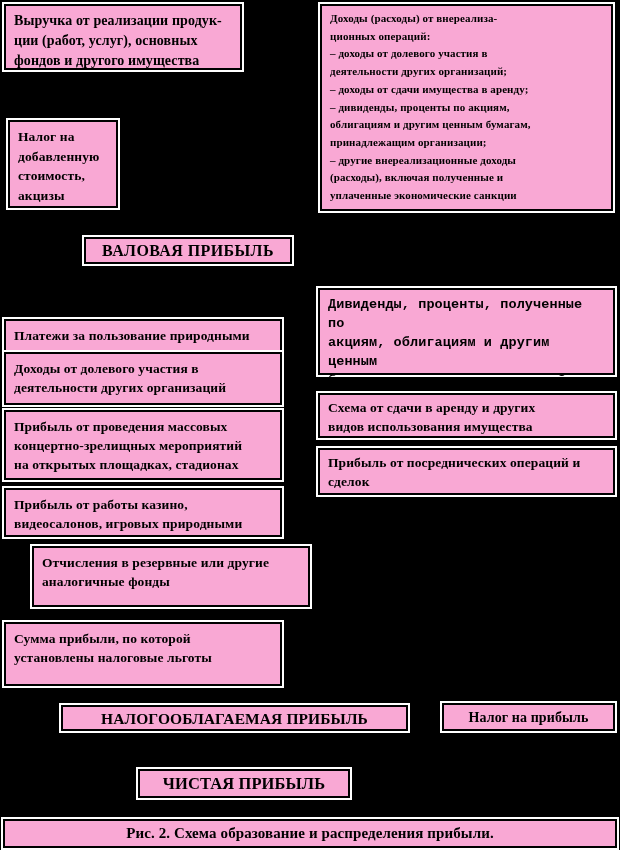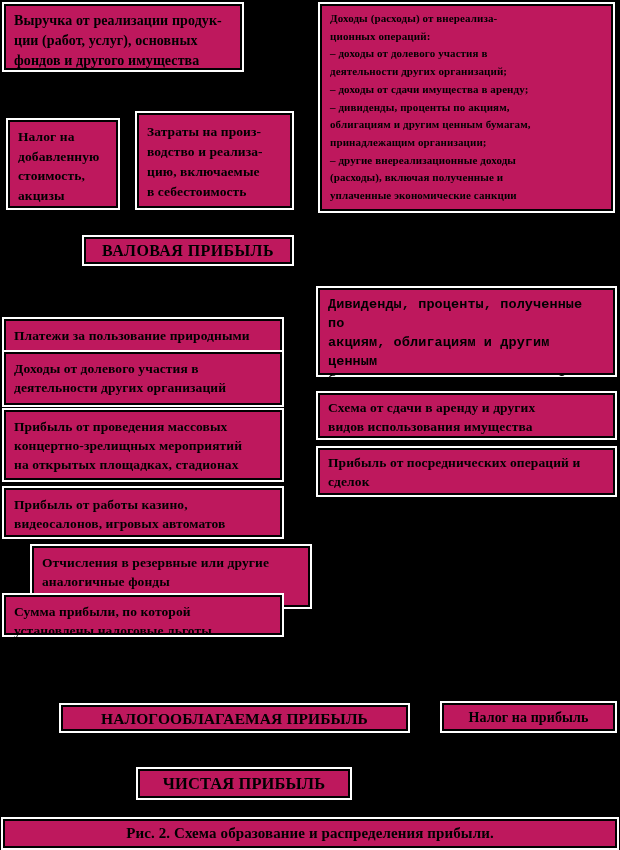--- a/index.html
+++ b/index.html
@@ -7,21 +7,21 @@
     position: relative;
     width: 620px;
     height: 850px;
     background: #000;
     font-family: "Liberation Serif", "DejaVu Serif", serif;
     overflow: hidden;
   }
   .box {
     position: absolute;
     box-sizing: border-box;
-    background: #be185d;
+    background: #f9a8d4;
     border: 2px solid #000;
     box-shadow: 0 0 0 2px #fff;
     color: #000;
     font-weight: bold;
     white-space: pre-line;
     padding: 5px 8px;
     font-size: 13.5px;
     line-height: 19px;
     letter-spacing: 0.1px;
   }
@@ -37,21 +37,21 @@
   #b-nonop          { left: 320px; top: 4px;   width: 293px; height: 207px; font-size: 11px; line-height: 17.7px; padding-top: 4px; }
   #b-vat            { left: 8px;   top: 120px; width: 110px; height: 88px;  line-height: 19.5px; }
   #b-costs          { left: 137px; top: 113px; width: 155px; height: 95px;  line-height: 20px; padding-top: 7px; }
   #b-gross          { left: 70px;  top: 237px; width: 208px; height: 27px;  font-size: 16px; letter-spacing: 0.4px; margin-left: 14px; }
   .lcol             { left: 4px;   width: 278px; }
   #b-l0 { top: 296px; height: 52px; margin-top: 23px; }
   #b-l1 { top: 352px; height: 53px; }
   #b-l2 { top: 410px; height: 70px; }
   #b-l3 { top: 488px; height: 49px; }
   #b-l4 { top: 546px; height: 61px; margin-left: 28px; }
-  #b-l5 { top: 595px; height: 40px; }
+  #b-l5 { top: 622px; height: 64px; }
   .rcol             { left: 318px; width: 297px; }
   #b-r0 { top: 288px; height: 87px; font-family: Liberation Mono, monospace; }
   #b-r1 { top: 393px; height: 45px; padding-top: 3px; }
   #b-r2 { top: 448px; height: 47px; padding-top: 3px; }
   #b-r3 { top: 508px; height: 155px; line-height: 18px; padding-top: 4px; }
   #b-taxable        { left: 61px;  top: 705px; width: 347px; height: 26px; font-size: 15.5px; }
   #b-profit-tax     { left: 442px; top: 703px; width: 173px; height: 28px; font-size: 14px; }
   #b-net            { left: 138px; top: 769px; width: 212px; height: 29px; font-size: 16.5px; }
   #caption-bar      { left: 3px;   top: 819px; width: 614px; height: 29px; font-size: 15px; }
 </style>
@@ -74,36 +74,32 @@
 принадлежащим организации;
 – другие  внереализационные доходы
 (расходы),  включая полученные и
 уплаченные экономические санкции</div>
 
   <div class="box" id="b-vat">Налог на
 добавленную
 стоимость,
 акцизы</div>
 
-  <div class="box" id="b-costs">Затраты на произ-
-водство и реализа-
-цию, включаемые
-в себестоимость</div>
 
   <div class="box heading" id="b-gross">ВАЛОВАЯ ПРИБЫЛЬ</div>
 
   <div class="box lcol" id="b-l0">Платежи за пользование природными
 ресурсами (рентные платежи)</div>
   <div class="box lcol" id="b-l1">Доходы от долевого участия в
 деятельности других  организаций</div>
   <div class="box lcol" id="b-l2">Прибыль от проведения массовых
 концертно-зрелищных мероприятий
 на открытых площадках,  стадионах</div>
   <div class="box lcol" id="b-l3">Прибыль от работы казино,
-видеосалонов, игровых автоматов</div>
+видеосалонов, игровых природными</div>
   <div class="box lcol" id="b-l4">Отчисления в резервные или другие
 аналогичные фонды</div>
   <div class="box lcol" id="b-l5">Сумма прибыли, по которой
 установлены налоговые льготы</div>
 
   <div class="box rcol" id="b-r0">Дивиденды, проценты, полученные по
 акциям,  облигациям и другим  ценным
 бумагам,  принадлежащим данной
 организации</div>
   <div class="box rcol" id="b-r1">Схема от сдачи в аренду и других

